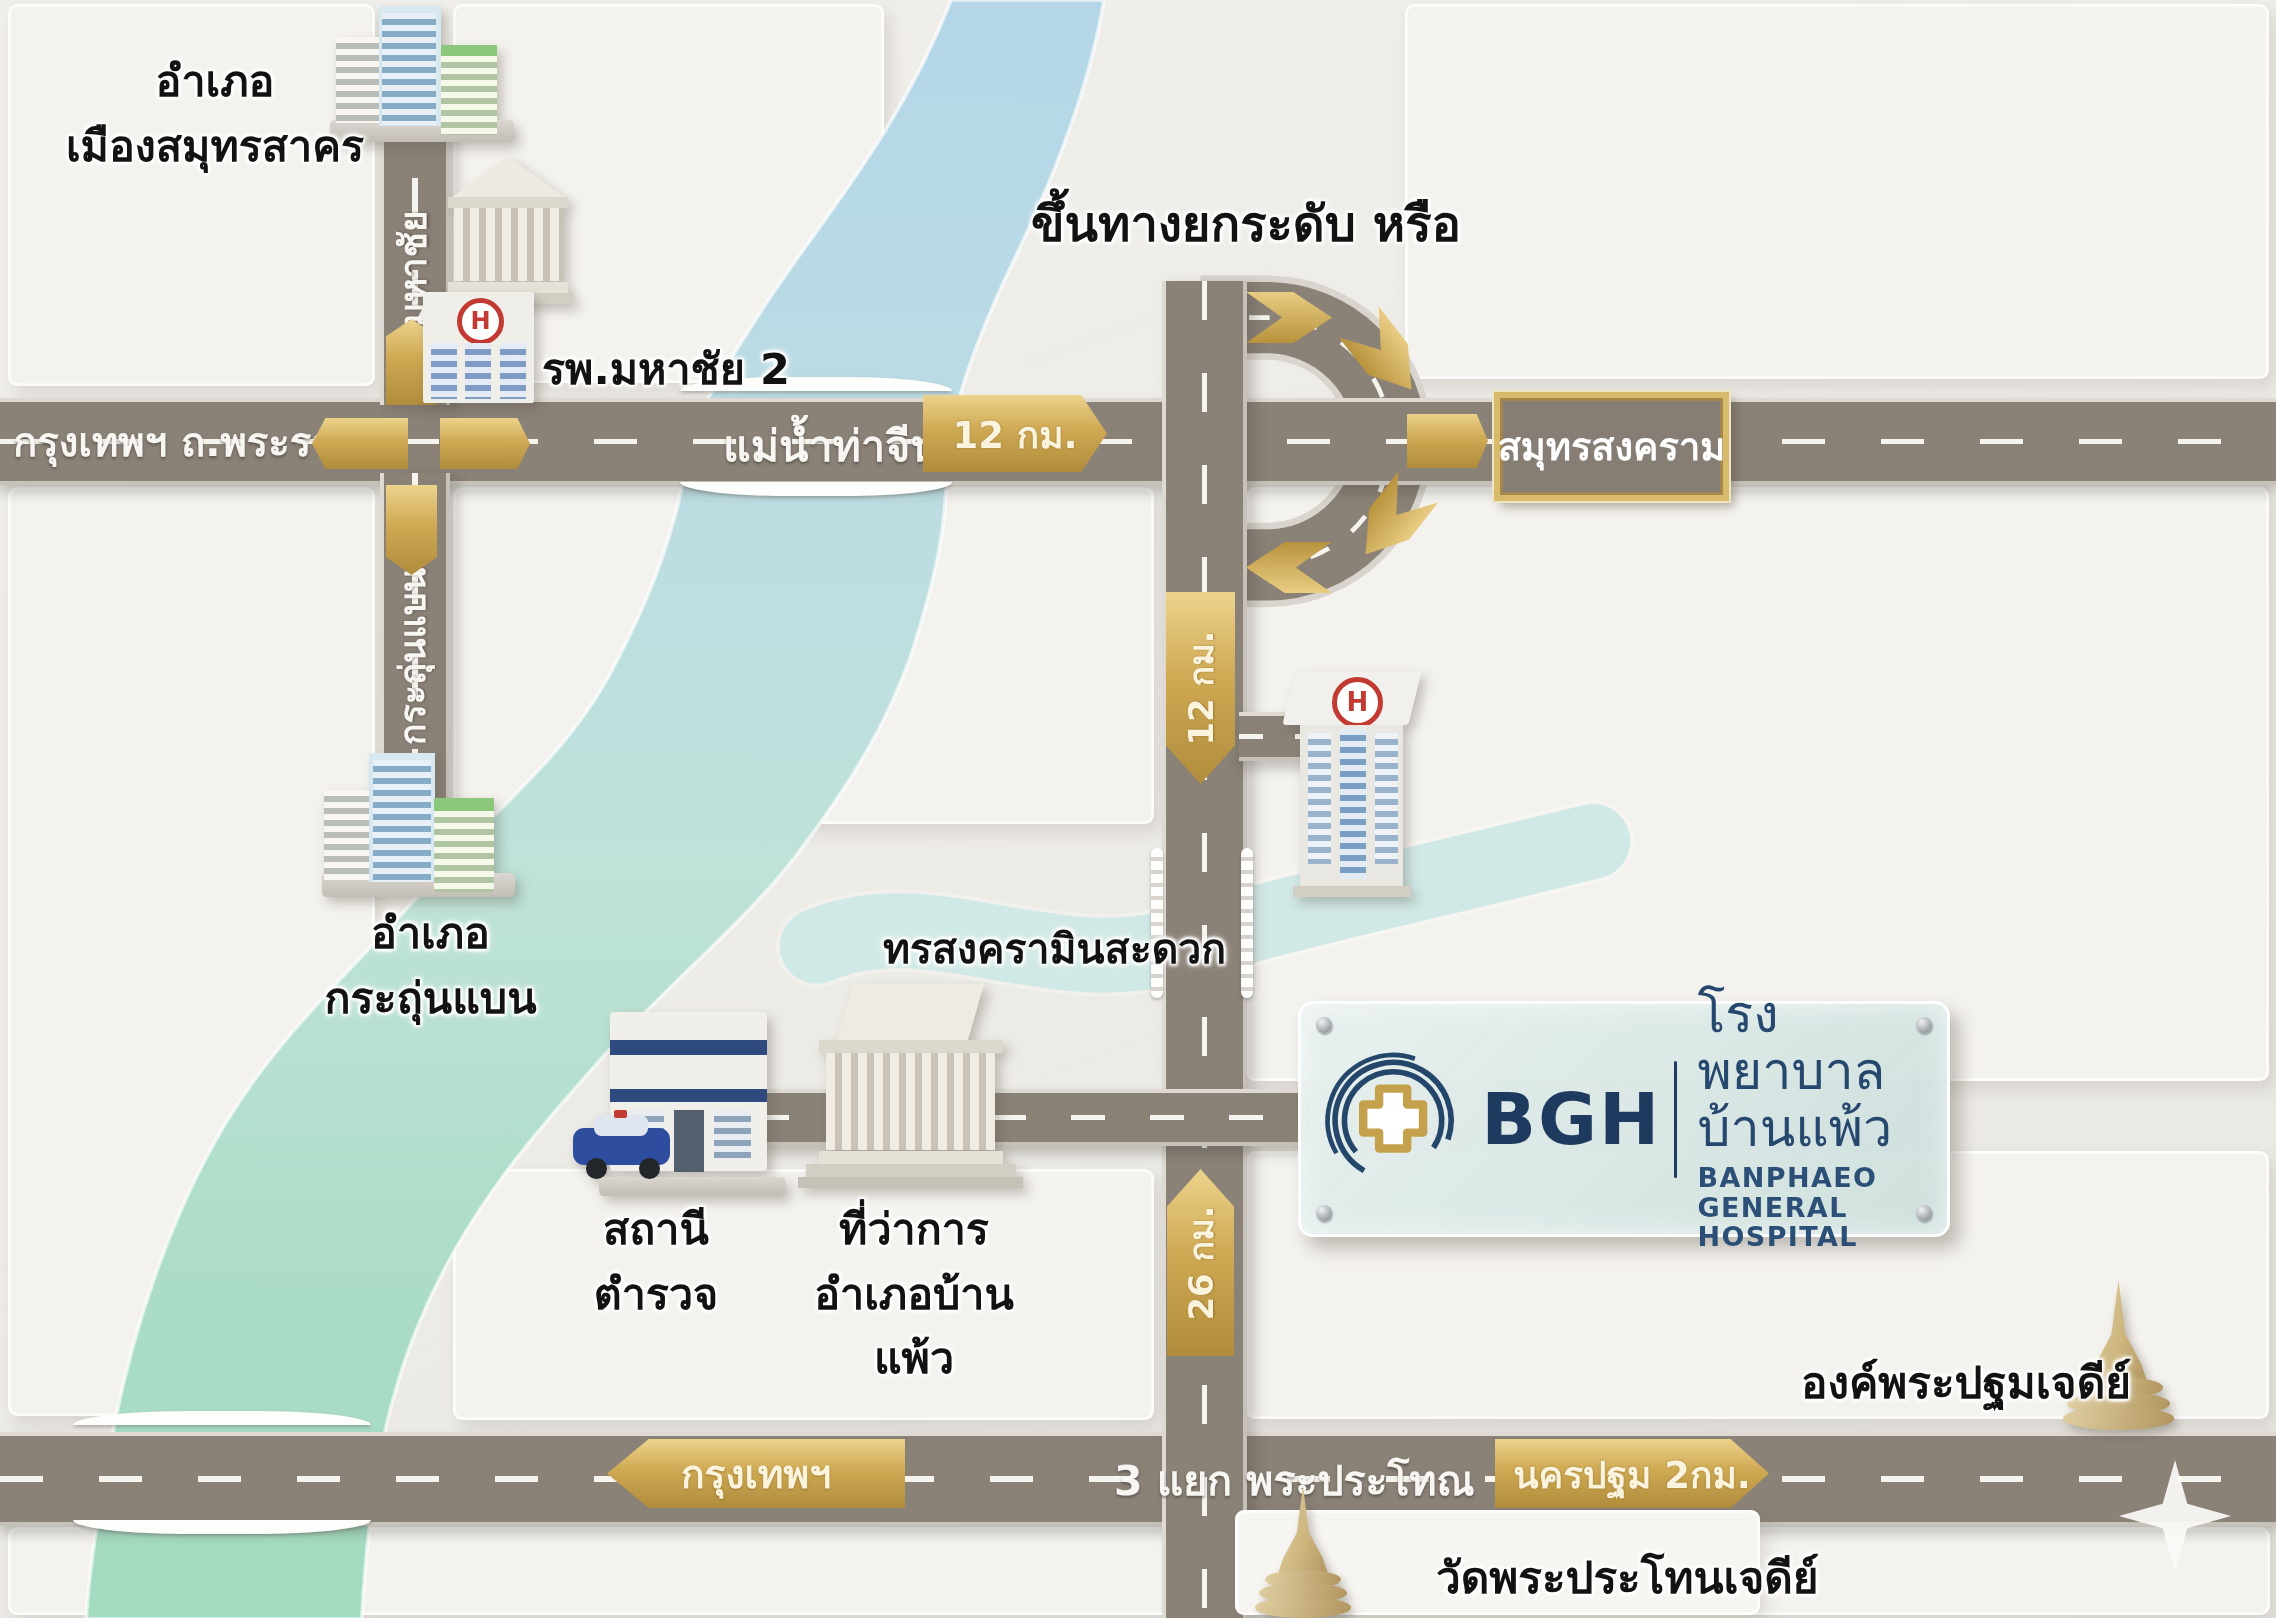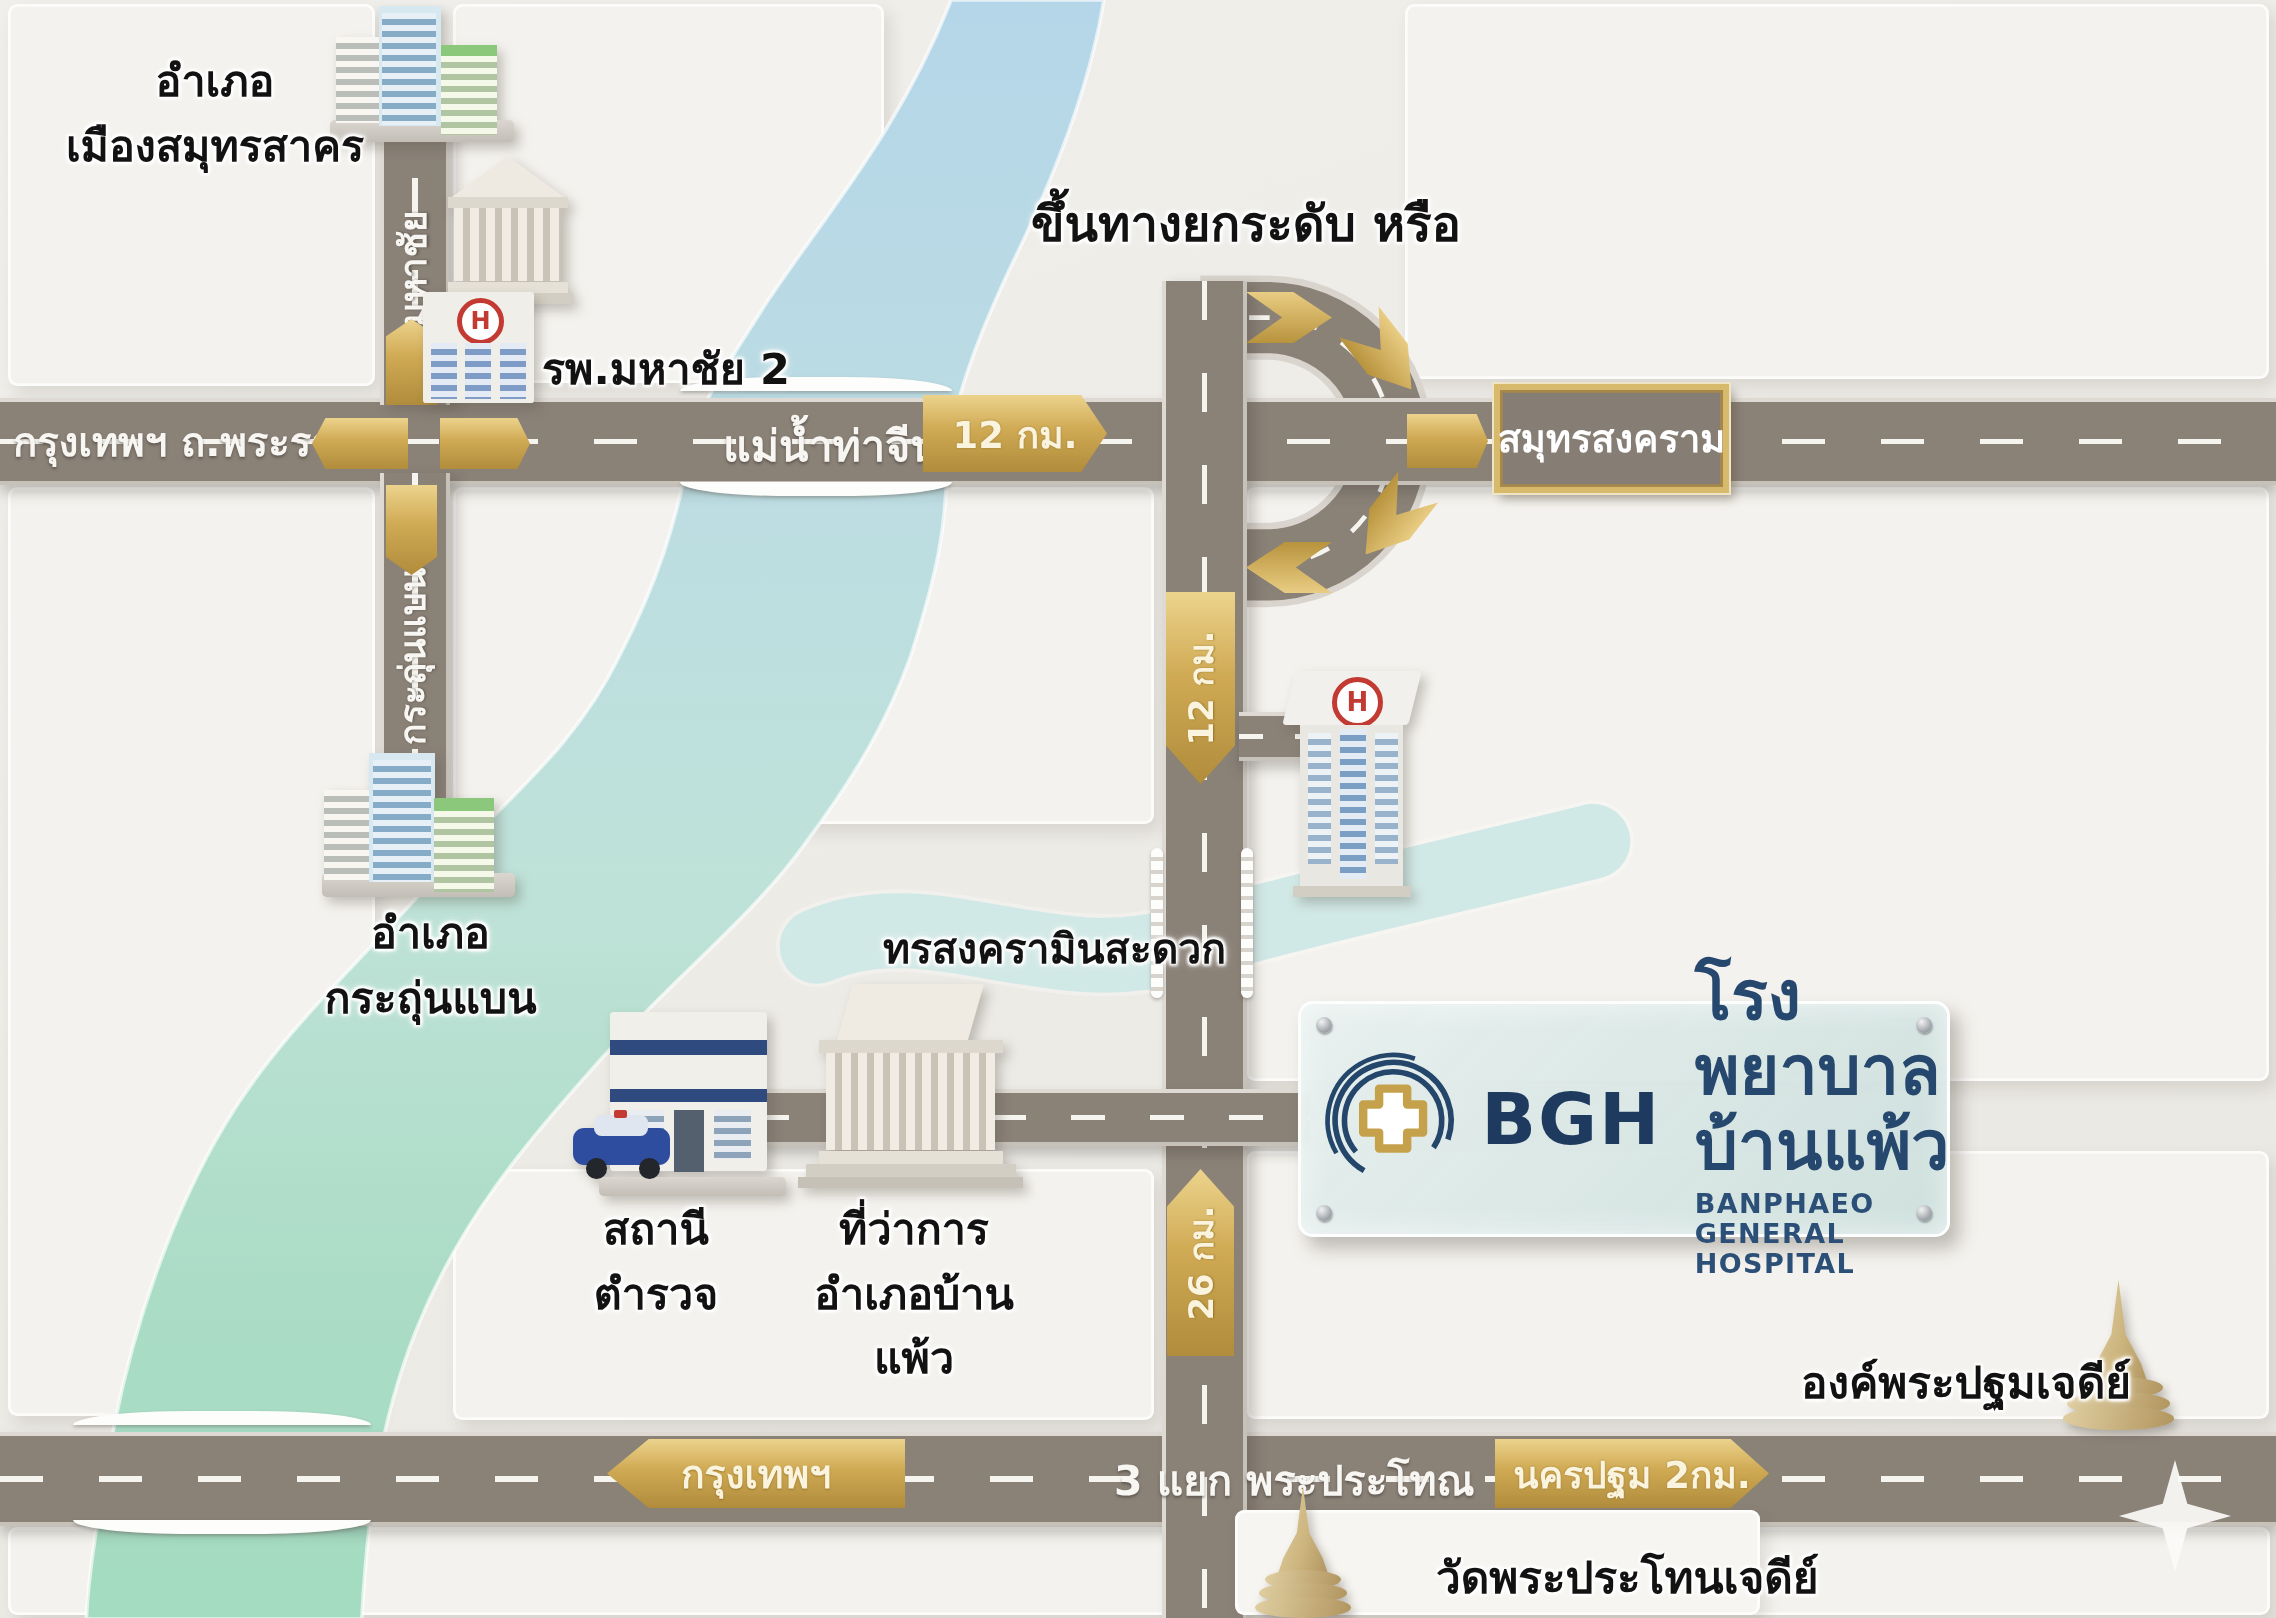--- a/index.html
+++ b/index.html
@@ -80,21 +80,21 @@
   #bgh-plate{position:absolute;left:1298px;top:1001px;width:646px;height:230px;z-index:6;
      background:linear-gradient(135deg,rgba(231,240,238,.97),rgba(203,222,220,.93));
      border:3.7px solid rgba(255,255,255,.95);border-radius:15px;
      box-shadow:9.4px 11.2px 17px rgba(95,88,78,.35), inset 0 0 28px rgba(255,255,255,.6);
      display:flex;align-items:center;}
   .screw{position:absolute;width:16px;height:16px;border-radius:50%;
      background:radial-gradient(circle at 35% 30%,#f2f2f2,#9aa0a6 70%);box-shadow:0.9px 1.9px 1.9px rgba(60,60,60,.4);}
   #bgh-abbr{font-size:72px;font-weight:bold;color:#1f3a5f;letter-spacing:1.9px;margin-left:11.2px;}
   #bgh-divider{width:5.6px;height:117px;background:#1f3a5f;margin:0 20.6px 0 13px;border-radius:2.8px;}
   #bgh-right{display:flex;flex-direction:column;line-height:1.1;}
-  #bgh-thai{font-size:68px;font-weight:bold;color:#27486e;}
+  #bgh-thai{font-size:52px;font-weight:normal;color:#27486e;}
   #bgh-en{font-size:27px;font-weight:bold;color:#2c4f77;letter-spacing:1.4px;margin-top:5.6px;}
 
   
   #sparkle{position:absolute;left:2119px;top:1460px;width:112px;height:112px;z-index:7;background:#fbfbf9;opacity:.92;
      clip-path:polygon(50% 0,61% 39%,100% 50%,61% 61%,50% 100%,39% 61%,0 50%,39% 39%);}
 
   .note{line-height:1.35;}
 </style>
 </head>
 <body>
@@ -197,21 +197,21 @@
   </div>
   <div class="gold arrow-r" style="left:1495px;top:1439px;width:274px;height:69px;">
     <span class="t" style="font-size:37px;">นครปฐม 2กม.</span>
   </div>
 
   <div class="chev" style="left:1246px;top:292px;"></div>
   <div class="chev" style="left:1342px;top:330px;transform:rotate(52deg);"></div>
   <div class="chev" style="left:1349px;top:495px;transform:rotate(128deg);"></div>
   <div class="chev" style="left:1246px;top:542px;transform:rotate(180deg);"></div>
 
-  <div class="framesign" style="left:1494px;top:384px;width:223px;height:97px;">
+  <div class="framesign" style="left:1494px;top:392px;width:223px;height:97px;">
     <span>สมุทรสงคราม</span>
   </div>
 
   <div class="bld" style="left:330px;top:0;width:184px;height:142px;">
     <div class="pad" style="left:0;bottom:0;width:184px;height:22.5px;"></div>
     <div class="box winr" style="left:5.6px;top:37px;width:49px;height:86px;background-color:#e6dcc6;"></div>
     <div class="box" style="left:49px;top:5.6px;width:62px;height:120px;background:#d7e8f1;"></div>
     <div class="box winr" style="left:52px;top:13px;width:54px;height:112px;background-color:#9fc3da;"></div>
     <div class="box" style="left:111px;top:45px;width:56px;height:13px;background:#8cc87c;"></div>
     <div class="box winr" style="left:111px;top:56px;width:56px;height:79px;background-color:#d9e6a6;"></div>

